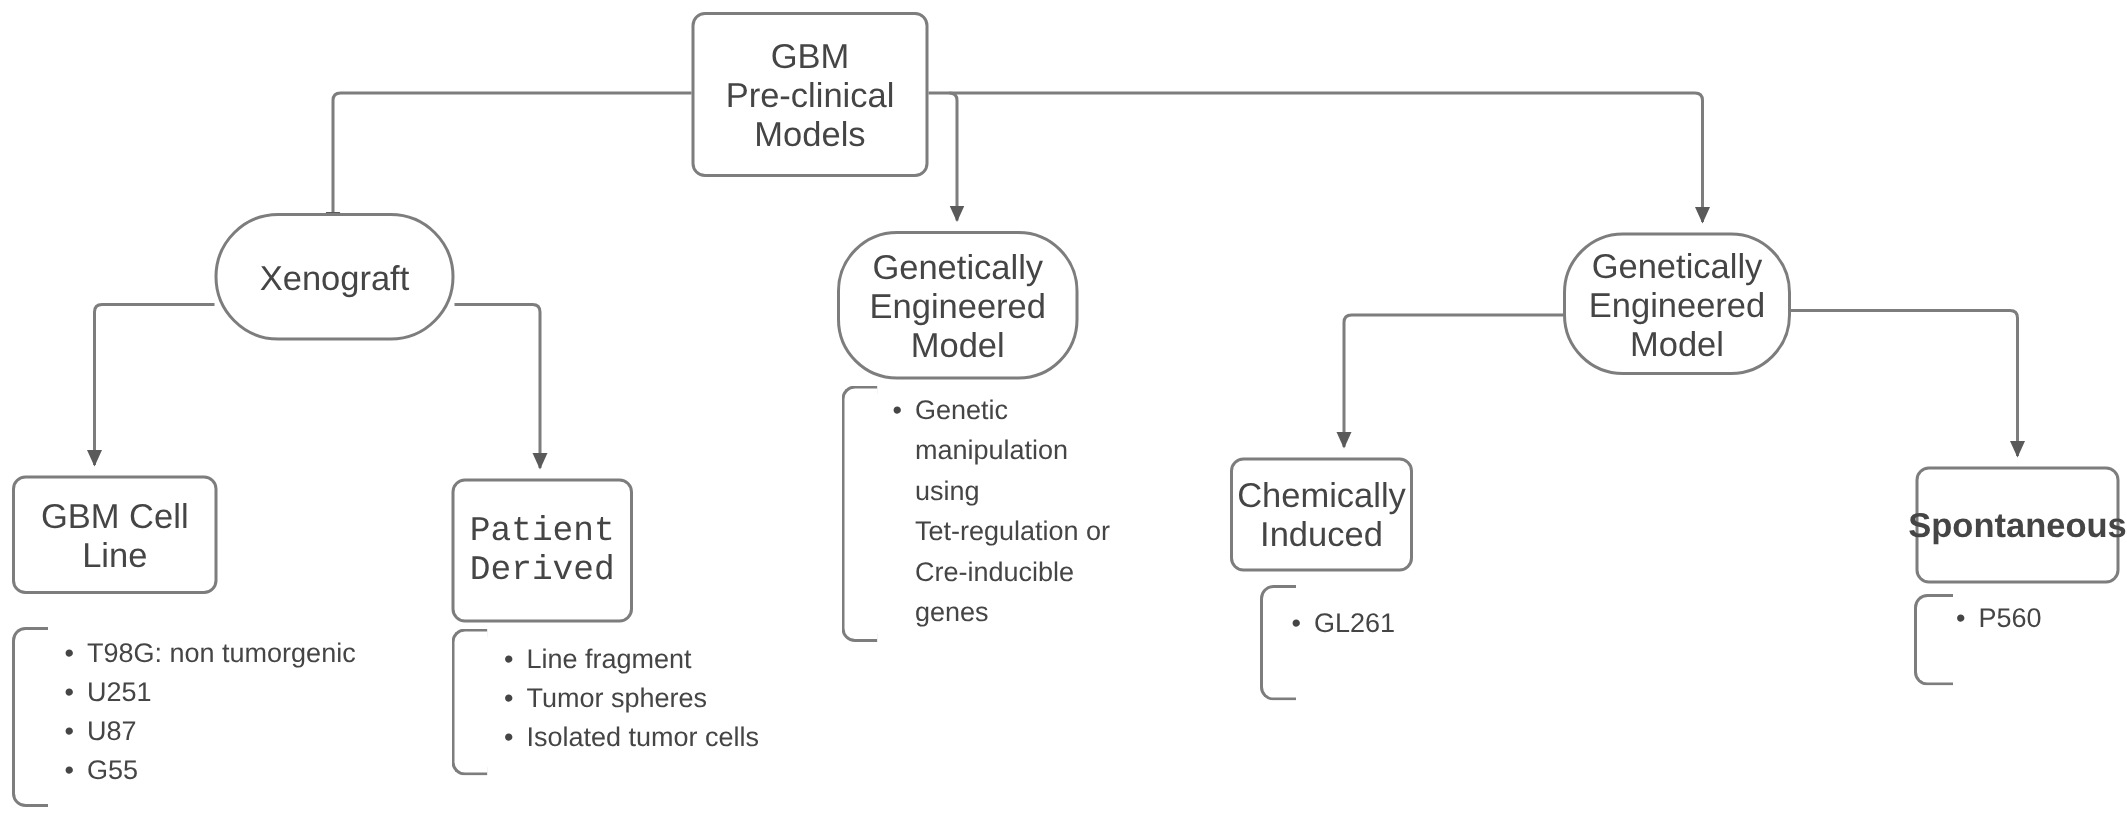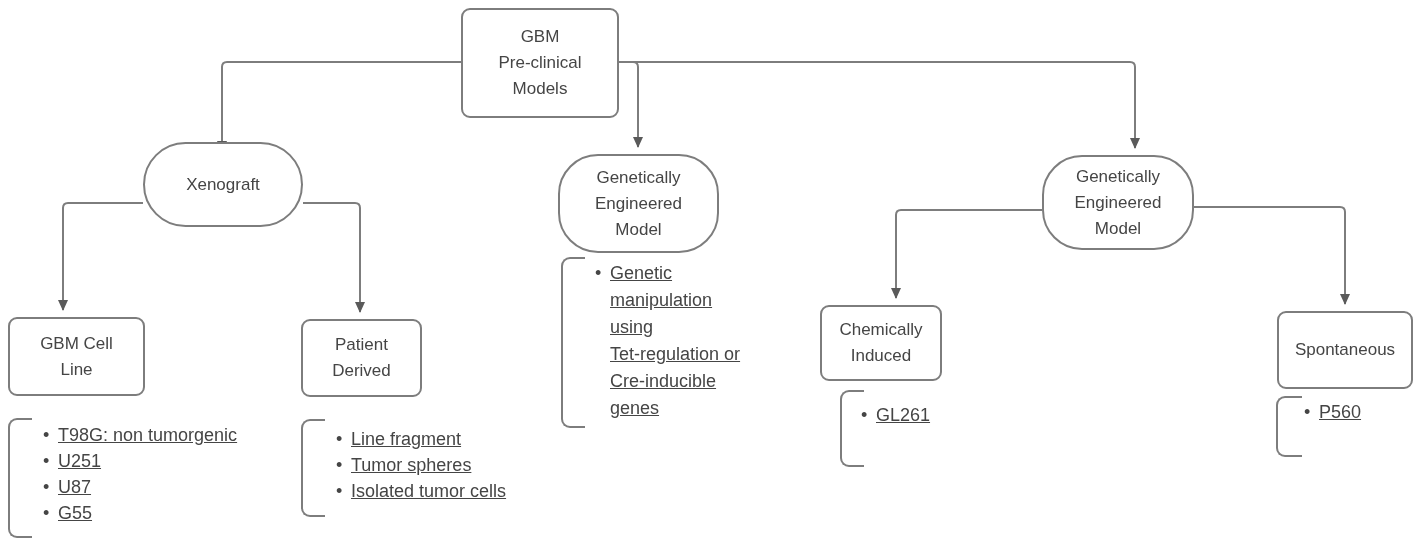--- a/index.html
+++ b/index.html
@@ -19,42 +19,41 @@
   }
   .connectors{position:absolute;left:0;top:0;width:1418px;height:543px;}
   .connectors path.wire{fill:none;stroke:var(--line);stroke-width:2;}
   .arrowhead{fill:var(--arrow);}
   .node{
     position:absolute;
     border:2px solid var(--line);
     background:var(--background);
     display:flex;align-items:center;justify-content:center;
     text-align:center;
-    font-size:17px;line-height:26px;
+    font-size:23px;line-height:26px;
     white-space:pre-line;
     box-sizing:border-box;
     color:var(--text);
   }
   .rect{border-radius:9px;}
   .pill-sm{border-radius:43px;}
   .pill{border-radius:40px;}
   .bracket{
     position:absolute;
     border:2px solid var(--line);
     border-right:none;
     border-radius:9px 0 0 9px;
     box-sizing:border-box;
     background:transparent;
   }
   ul.leaf-list{
     position:absolute;
     margin:0;padding:0;list-style:none;
     font-size:18px;line-height:26px;
     color:var(--text);
-    text-decoration:underline;
   }
   ul.leaf-list li{
     position:relative;
     padding-left:16px;
     white-space:pre-line;
   }
   ul.leaf-list li::before{
     content:"\2022";
     position:absolute;left:1px;top:0;
   }
@@ -90,27 +89,27 @@
 Engineered
 Model</div>
 
   <div class="node pill" style="left:1042px;top:155px;width:152px;height:95px;">Genetically
 Engineered
 Model</div>
 
   <div class="node rect" style="left:8px;top:317px;width:137px;height:79px;">GBM Cell
 Line</div>
 
-  <div class="node rect" style="left:301px;top:319px;width:121px;height:78px;">Patient
+  <div class="node rect" style="left:301px;top:319px;width:121px;height:96px;font-family:Liberation Mono, monospace;">Patient
 Derived</div>
 
   <div class="node rect" style="left:820px;top:305px;width:122px;height:76px;">Chemically
 Induced</div>
 
-  <div class="node rect" style="left:1277px;top:311px;width:136px;height:78px;">Spontaneous</div>
+  <div class="node rect" style="left:1277px;top:311px;width:136px;height:78px;font-weight:bold;">Spontaneous</div>
 
   <div class="bracket" style="left:8px;top:418px;width:24px;height:120px;"></div>
   <div class="bracket" style="left:301px;top:419px;width:24px;height:98px;"></div>
   <div class="bracket" style="left:561px;top:257px;width:24px;height:171px;"></div>
   <div class="bracket" style="left:840px;top:390px;width:24px;height:77px;"></div>
   <div class="bracket" style="left:1276px;top:396px;width:26px;height:61px;"></div>
 
   <ul class="leaf-list" style="left:42px;top:422px;width:245px;">
     <li>T98G: non tumorgenic</li>
     <li>U251</li>

